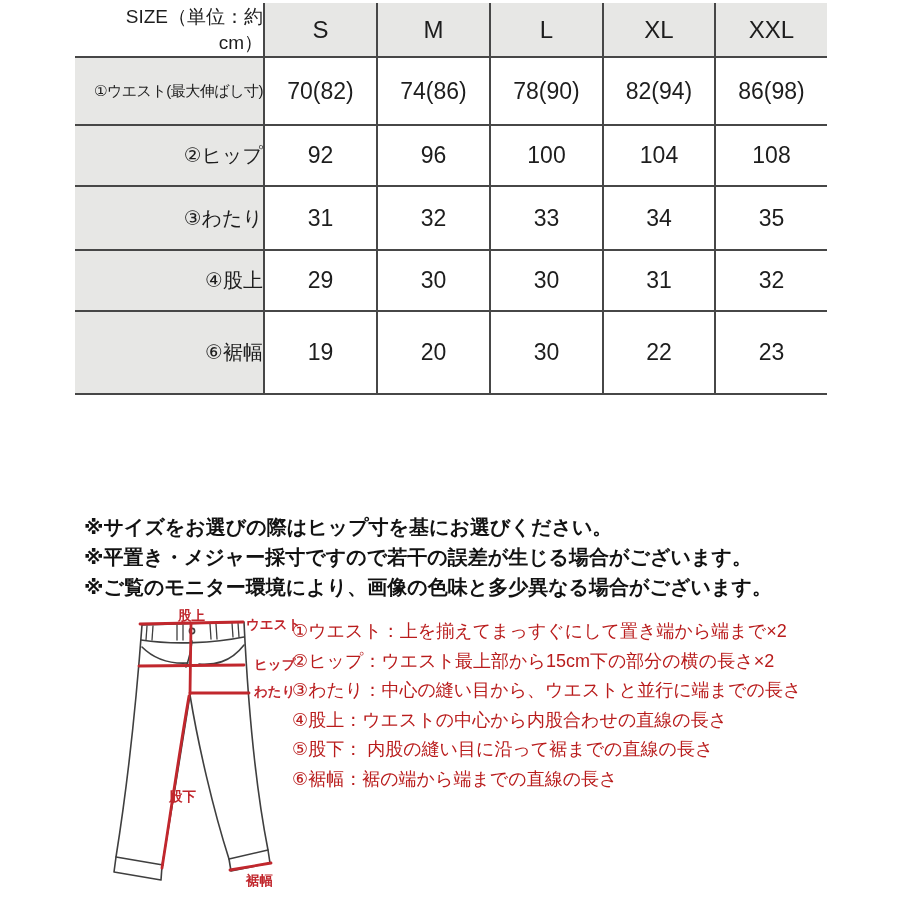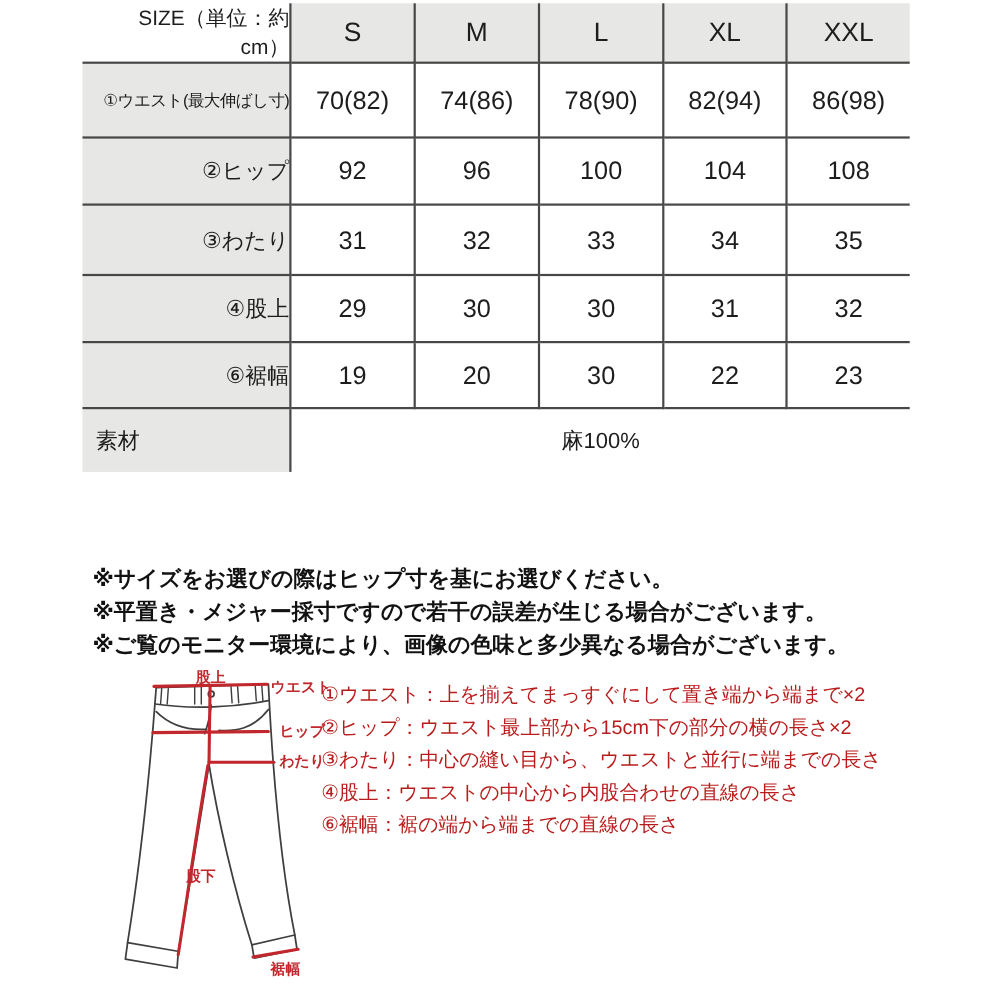--- a/index.html
+++ b/index.html
@@ -22,21 +22,21 @@
   .size-table .head-left{
     background:#ffffff;text-align:left;padding-left:16px;font-size:19px;
     border-right:2px solid #474747;
   }
   .size-table th.size-head{background:#e7e7e5;font-size:24px;text-align:center;}
   .size-table th.size-head:not(:last-child){border-right:2px solid #474747;}
   .size-table td.num{background:#ffffff;font-size:23px;text-align:center;}
   .size-table td.num:not(:last-child){border-right:2px solid #474747;}
   .size-table td.mat-value{background:#ffffff;font-size:20px;text-align:center;}
   tr.h-row{height:54px;} tr.r1{height:68px;} tr.r2{height:61px;} tr.r3{height:64px;}
-  tr.r4{height:61px;} tr.r5{height:63px;} tr.r6{height:60px;} tr.last-row{height:58px;}
+  tr.r4{height:61px;} tr.r5{height:63px;} tr.r6{height:83px;} tr.last-row{height:58px;}
   
   .notes{
     position:absolute;left:84px;top:512px;font-size:20px;font-weight:700;
     line-height:30px;color:#121212;white-space:nowrap;
   }
   
   .guide{
     position:absolute;left:292px;top:617px;font-size:18px;font-weight:400;
     line-height:29.5px;color:#b91c1c;white-space:nowrap;
   }
@@ -100,24 +100,20 @@
         <td class="num">32</td>
       </tr>
       <tr class="r6">
         <td class="label-cell">⑥裾幅</td>
         <td class="num">19</td>
         <td class="num">20</td>
         <td class="num">30</td>
         <td class="num">22</td>
         <td class="num">23</td>
       </tr>
-      <tr class="last-row">
-        <td class="label-cell">素材</td>
-        <td class="mat-value" colspan="5">麻100%</td>
-      </tr>
     </tbody>
   </table>
 
   <div class="notes">
     <div>※サイズをお選びの際はヒップ寸を基にお選びください。</div>
     <div>※平置き・メジャー採寸ですので若干の誤差が生じる場合がございます。</div>
     <div>※ご覧のモニター環境により、画像の色味と多少異なる場合がございます。</div>
   </div>
 
   <svg class="diagram" viewBox="0 0 212 288" aria-hidden="true">
@@ -167,16 +163,17 @@
       <text x="67" y="192">股下</text>
       <text x="144" y="276">裾幅</text>
     </g>
   </svg>
 
   <div class="guide">
     <div>①ウエスト：上を揃えてまっすぐにして置き端から端まで×2</div>
     <div>②ヒップ：ウエスト最上部から15cm下の部分の横の長さ×2</div>
     <div>③わたり：中心の縫い目から、ウエストと並行に端までの長さ</div>
     <div>④股上：ウエストの中心から内股合わせの直線の長さ</div>
+    <div>⑤股下： 内股の縫い目に沿って裾までの直線の長さ</div>
     <div>⑥裾幅：裾の端から端までの直線の長さ</div>
   </div>
 
 </div>
 
 </body></html>

